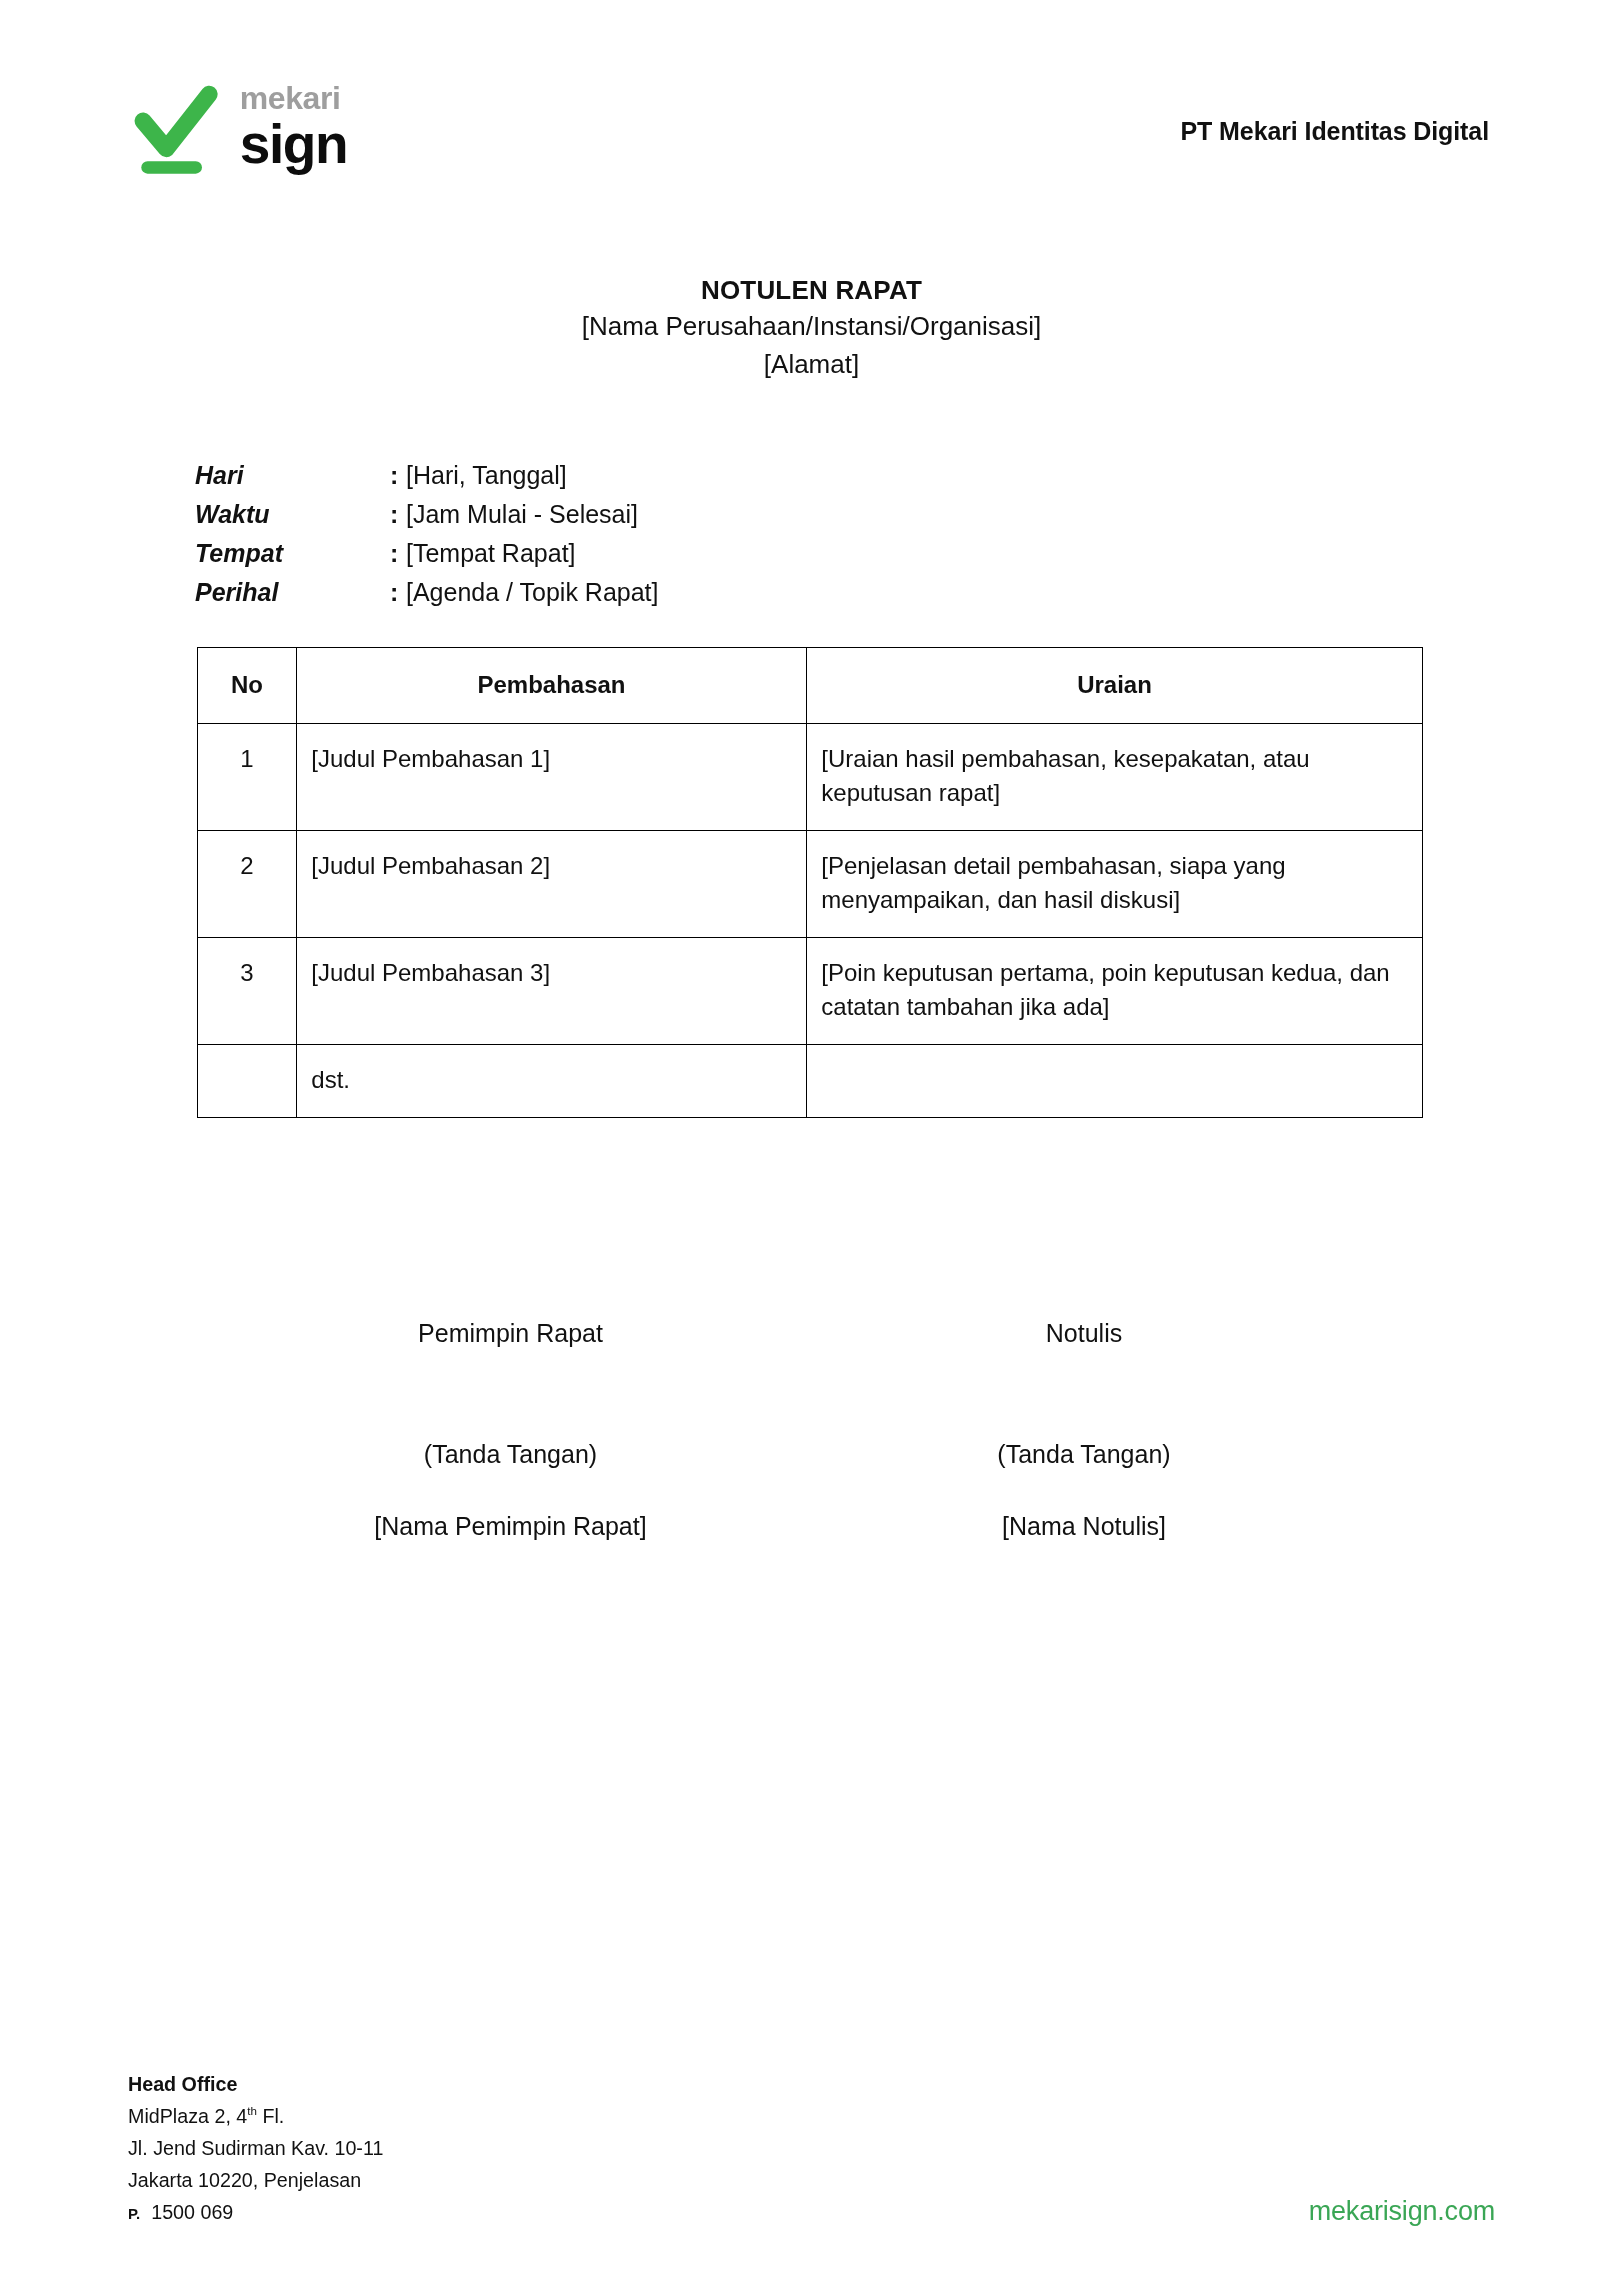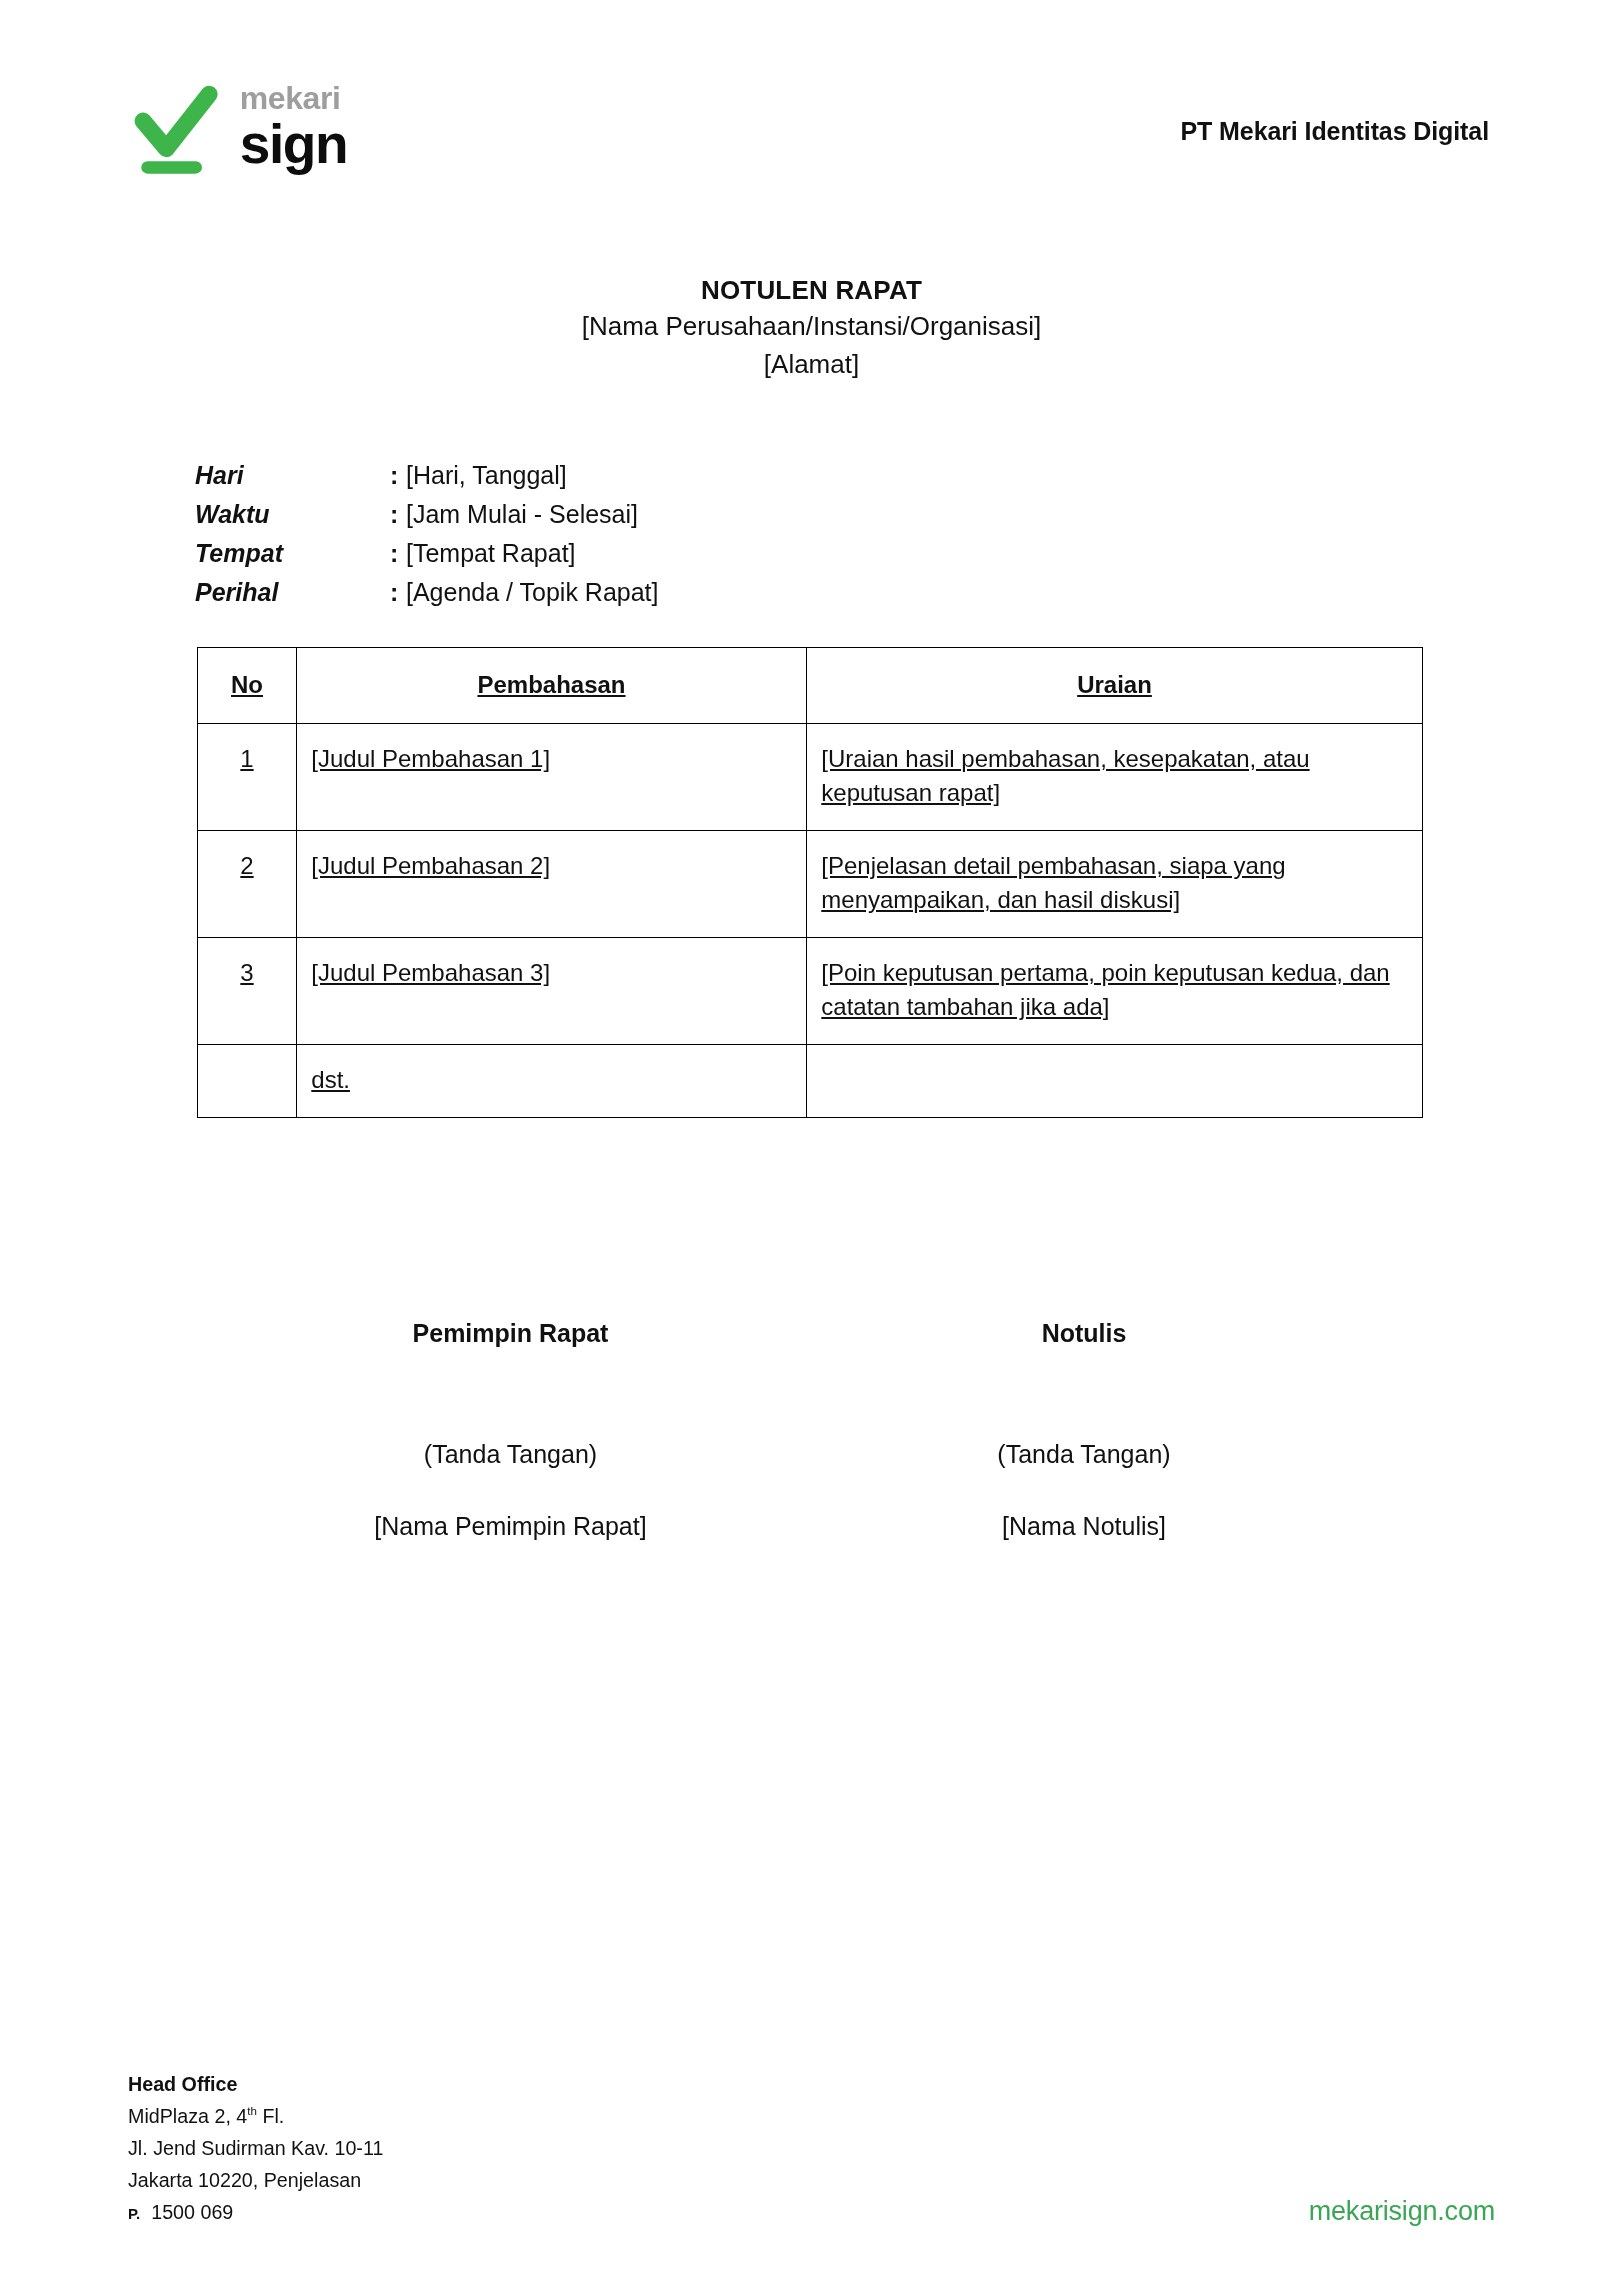--- a/index.html
+++ b/index.html
@@ -144,21 +144,20 @@
     font-size: 25px;
     font-weight: normal;
   }
 
   
   .tbl-wrap {
     position: absolute;
     top: 647px;
     left: 197px;
     width: 1225px;
-    text-decoration: underline;
   }
 
   table.notulen {
     width: 1225px;
     border-collapse: collapse;
     table-layout: fixed;
   }
 
   table.notulen th,
   table.notulen td {
@@ -203,21 +202,21 @@
 
   .sig-col {
     text-align: center;
   }
 
   .sig-col.left  { width: 681px; margin-left: 170px; }
   .sig-col.right { width: 412px; margin-left: 27px; }
 
   .sig-role {
     font-size: 25px;
-    font-weight: bold;
+    font-weight: normal;
     line-height: 1.3;
   }
 
   .sig-sign {
     font-size: 25px;
     font-weight: normal;
     margin-top: 88px;
     line-height: 1.3;
   }
 

